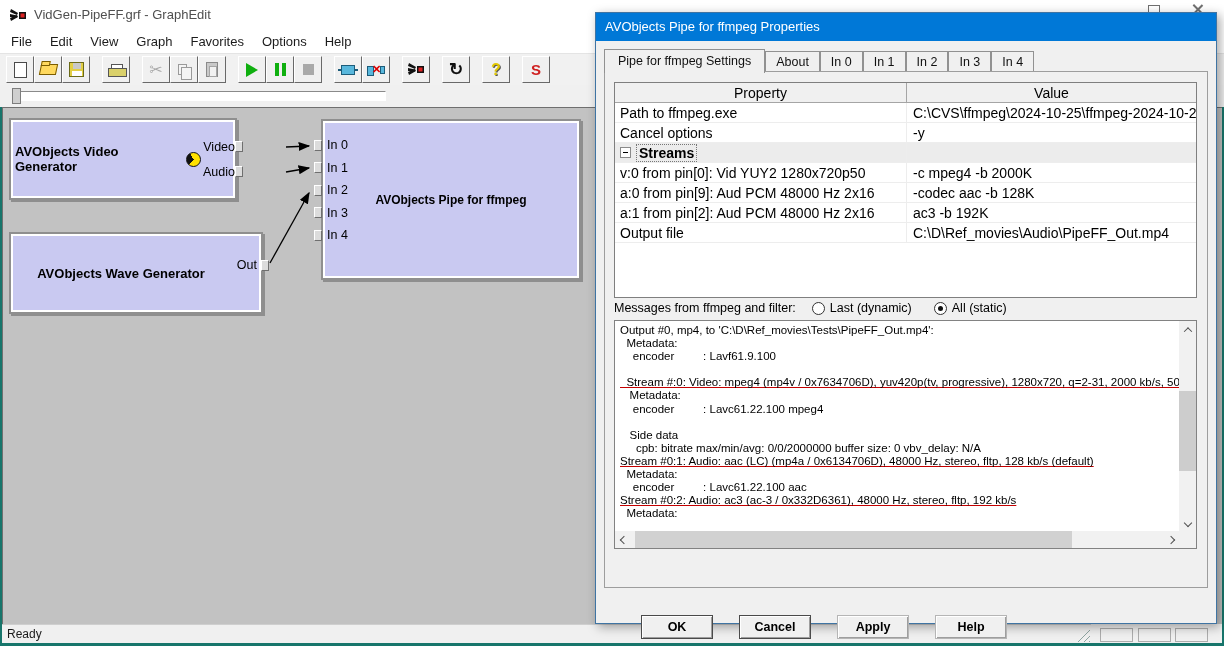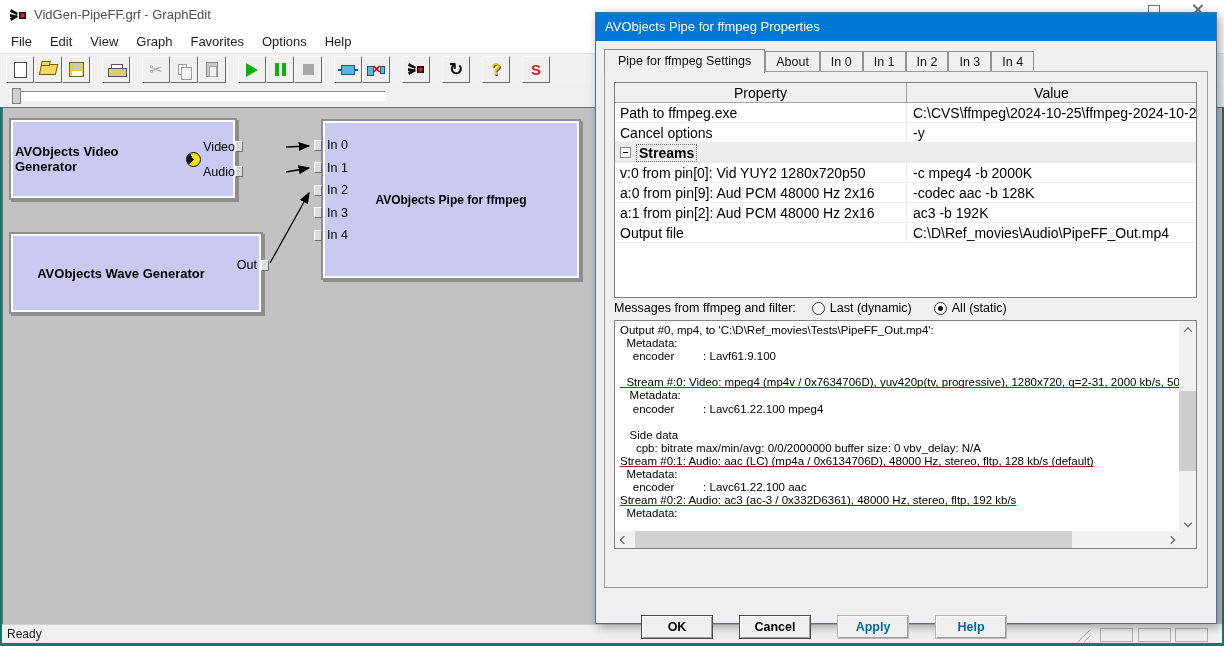--- a/index.html
+++ b/index.html
@@ -128,21 +128,21 @@
   .chev { width:6px; height:6px; border-left:1.4px solid #505050; border-top:1.4px solid #505050; }
   .chev.up{ transform:rotate(45deg) translate(1px,1px);} .chev.down{ transform:rotate(225deg);}
   .chev.left{ transform:rotate(-45deg);} .chev.right{ transform:rotate(135deg);}
   .vsb .a-up{ top:0; } .vsb .a-down{ bottom:0; }
   .vsb-thumb { position:absolute; left:0; right:0; top:70px; height:80px; background:#cdcdcd; }
   .hsb .a-left{ left:0; } .hsb .a-right{ right:0; }
   .hsb-thumb { position:absolute; top:0; bottom:0; left:20px; width:437px; background:#d1d1d1; }
 
   .dlg-buttons { position:absolute; left:9px; top:602px; display:flex; gap:26px;margin-left:36px; }
   .dlg-btn { width:72px; height:24px; background:#f0f0f0; border:1px solid #4a4a4a; box-shadow:inset 1px 1px 0 #fff, inset -1px -1px 0 #9e9e9e; font-family:"Liberation Sans",sans-serif; font-size:12.5px; font-weight:bold; color:#000; }
-  .dlg-btn.disabled { color:#0369a1; border-color:#b5b5b5; }
+  .dlg-btn.disabled { color:#000000; border-color:#b5b5b5; }
 </style>
 </head>
 <body>
 
 <div class="screen">
 
   <div class="titlebar">
     <svg class="app-icon" viewBox="0 0 17 17">
       <path d="M1 2 L8 6 L7 8 L0 5 Z" fill="#111"></path>
       <path d="M0 7 L7 8.5 L7 10.5 L0 10 Z" fill="#111"></path>

